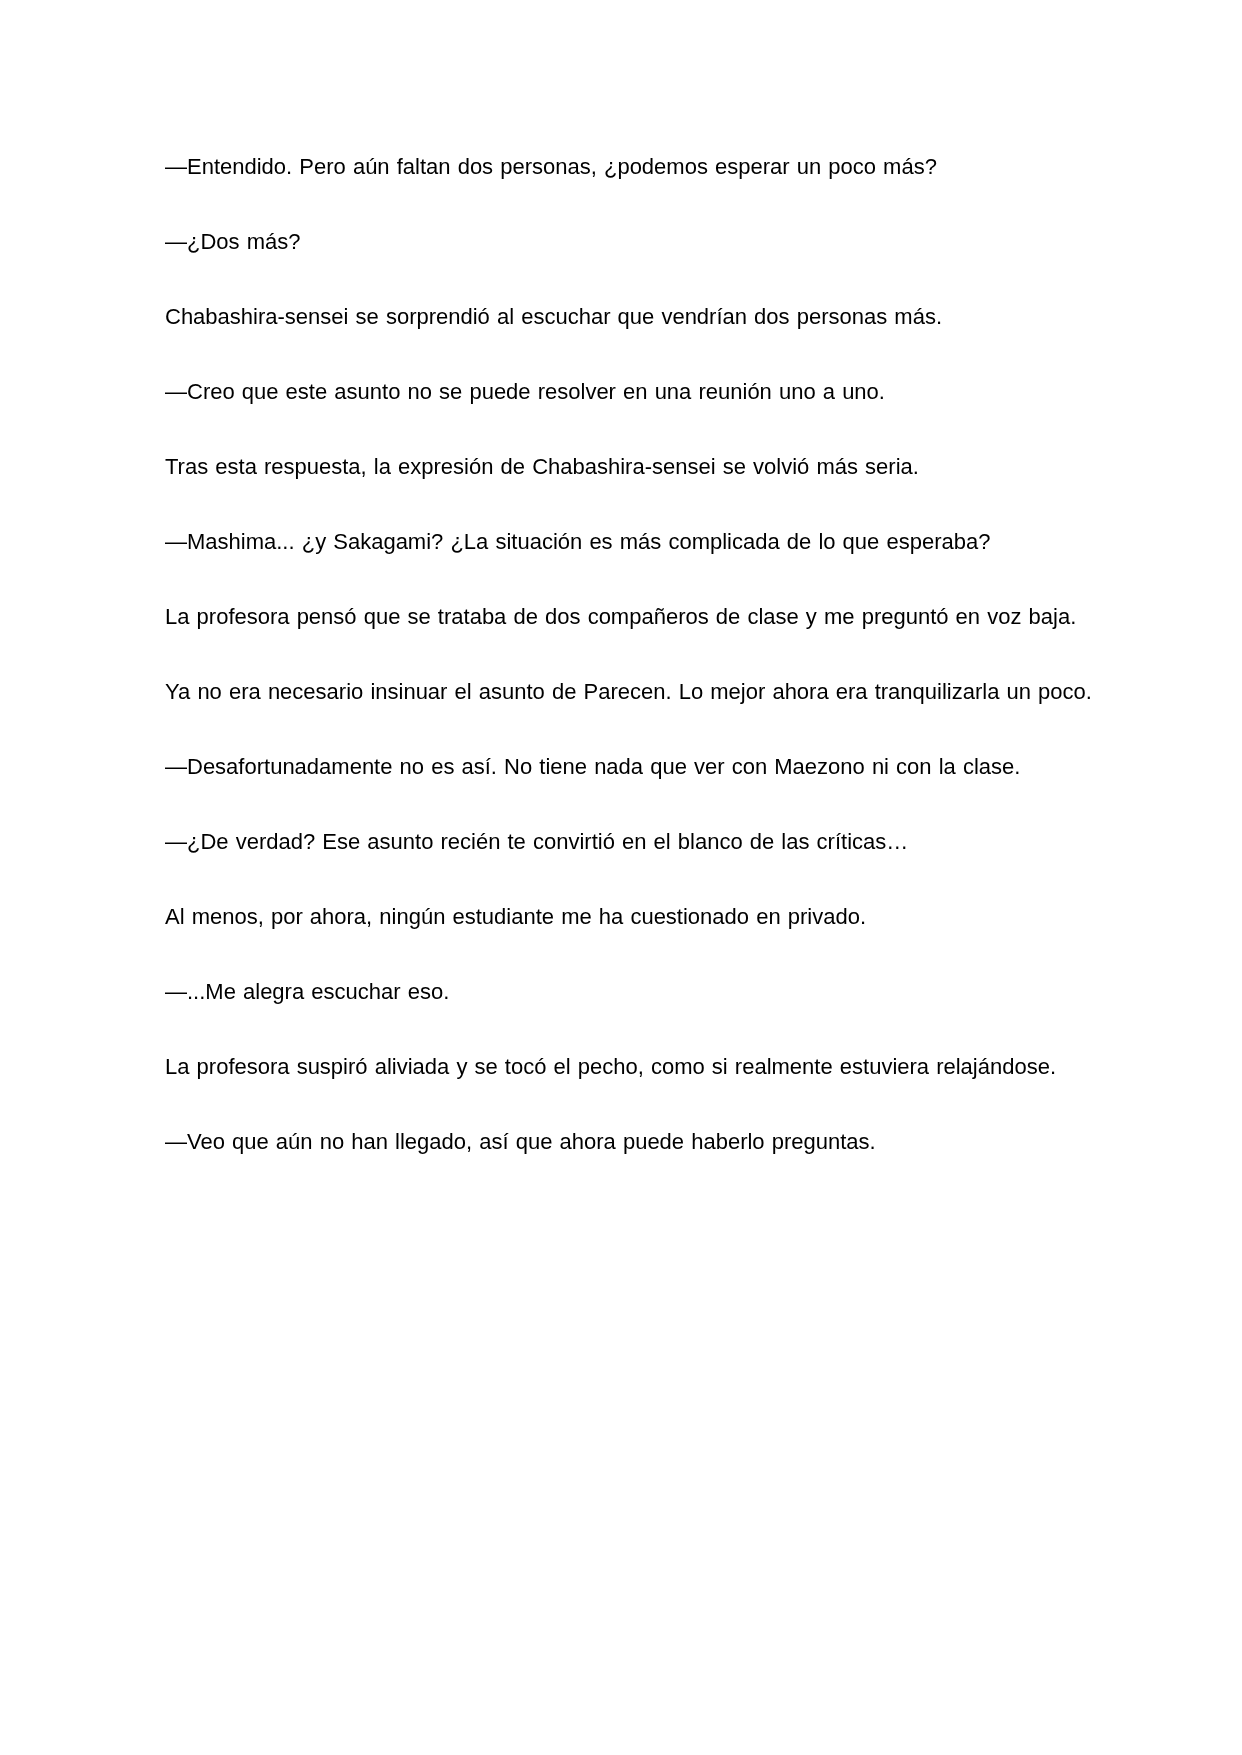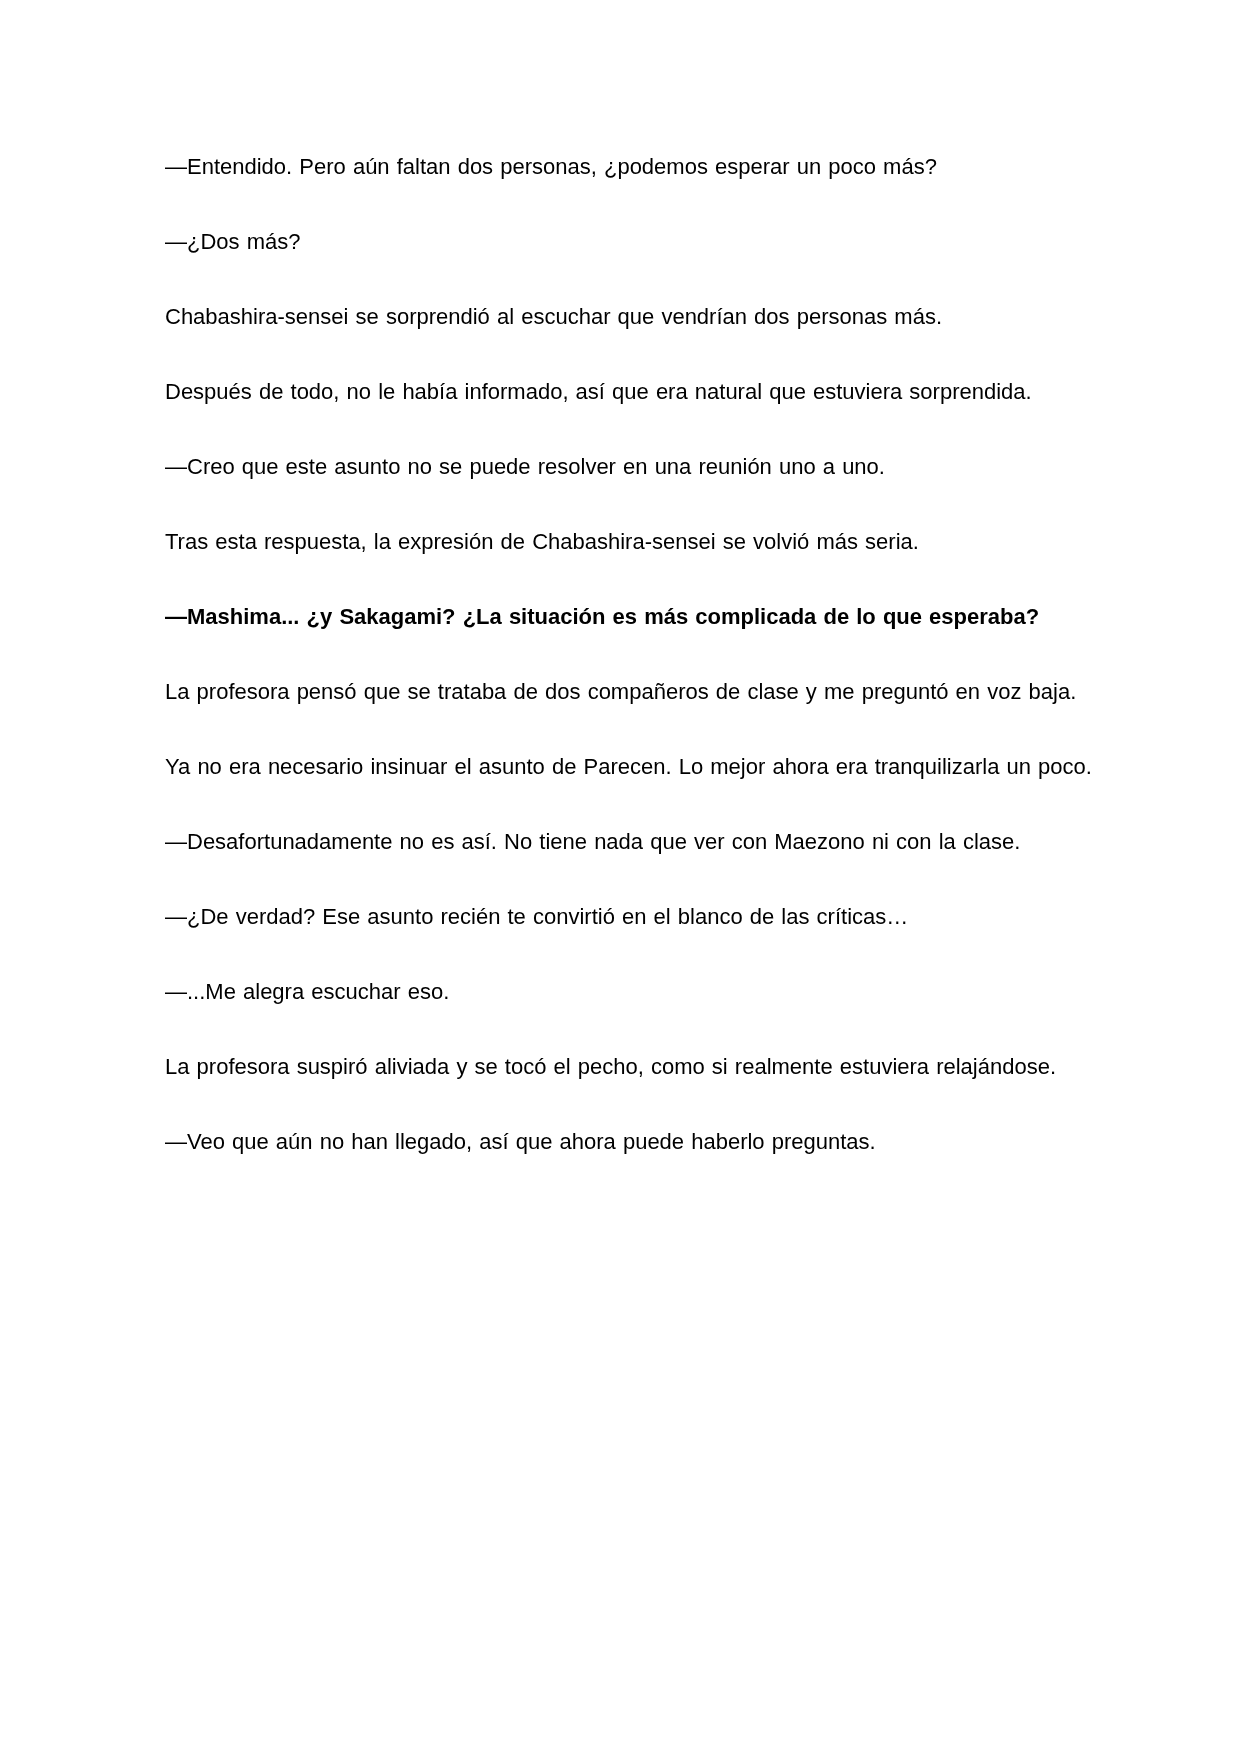--- a/index.html
+++ b/index.html
@@ -41,26 +41,26 @@
   }
 </style>
 </head>
 <body>
 
 <div class="page">
   <div class="text-body">
       <p class="para" style="color: rgb(0, 0, 0);">—Entendido. Pero aún faltan dos personas, ¿podemos esperar un poco más?</p>
       <p class="para" style="color: rgb(0, 0, 0);">—¿Dos más?</p>
       <p class="para" style="color: rgb(0, 0, 0);">Chabashira-sensei se sorprendió al escuchar que vendrían dos personas más.</p>
-      <p class="para" style="color: rgb(0, 0, 0);">Después de todo, no le había informado, así que era natural que estuviera sorprendida.</p>
       <p class="para" style="color: rgb(0, 0, 0);">—Creo que este asunto no se puede resolver en una reunión uno a uno.</p>
       <p class="para" style="color: rgb(0, 0, 0);">Tras esta respuesta, la expresión de Chabashira-sensei se volvió más seria.</p>
-      <p class="para" style="color: rgb(0, 0, 0); font-weight: bold;">—Mashima... ¿y Sakagami? ¿La situación es más complicada de lo que esperaba?</p>
+      <p class="para" style="color: rgb(0, 0, 0);">—Mashima... ¿y Sakagami? ¿La situación es más complicada de lo que esperaba?</p>
       <p class="para" style="color: rgb(0, 0, 0);">La profesora pensó que se trataba de dos compañeros de clase y me preguntó en voz baja.</p>
       <p class="para" style="color: rgb(0, 0, 0);">Ya no era necesario insinuar el asunto de Parecen. Lo mejor ahora era tranquilizarla un poco.</p>
       <p class="para" style="color: rgb(0, 0, 0);">—Desafortunadamente no es así. No tiene nada que ver con Maezono ni con la clase.</p>
       <p class="para" style="color: rgb(0, 0, 0);">—¿De verdad? Ese asunto recién te convirtió en el blanco de las críticas…</p>
+      <p class="para" style="color: rgb(0, 0, 0);">Al menos, por ahora, ningún estudiante me ha cuestionado en privado.</p>
       <p class="para" style="color: rgb(0, 0, 0);">—...Me alegra escuchar eso.</p>
       <p class="para" style="color: rgb(0, 0, 0);">La profesora suspiró aliviada y se tocó el pecho, como si realmente estuviera relajándose.</p>
       <p class="para" style="color: rgb(0, 0, 0);">—Veo que aún no han llegado, así que ahora puede haberlo preguntas.</p>
     </div>
   <div class="footer" style="color: rgb(68, 114, 196);">pág. 97</div>
 </div>
 
 </body></html>

